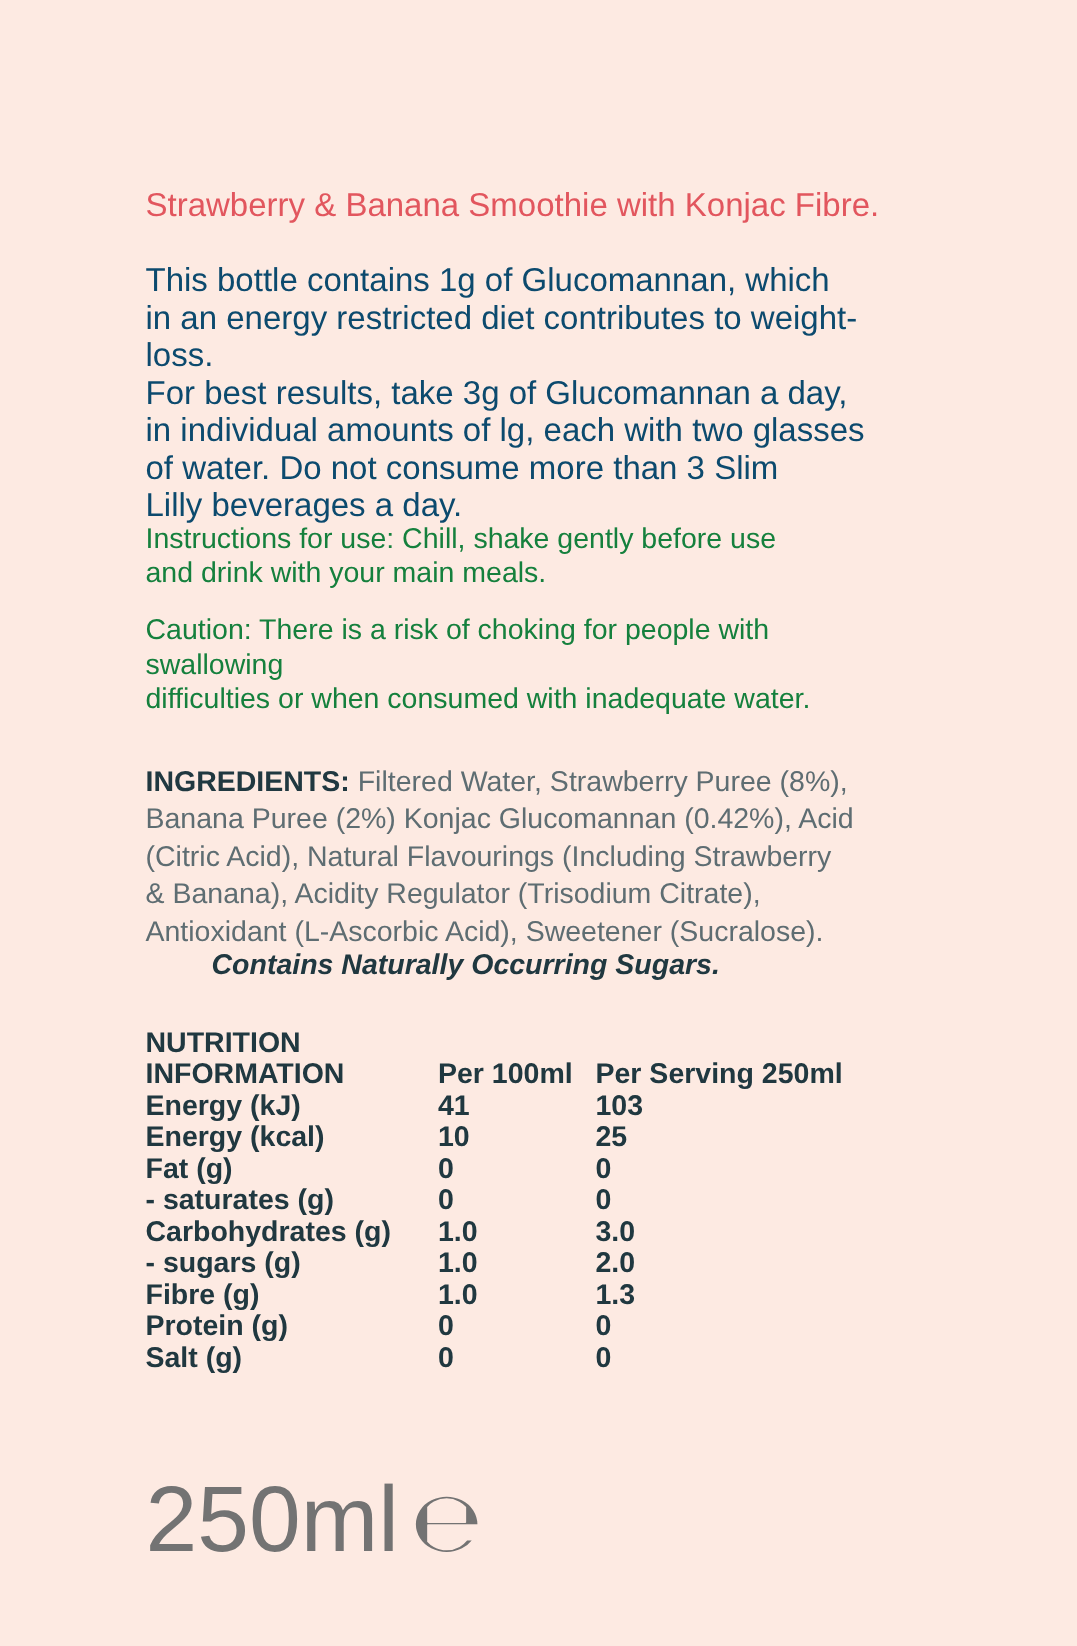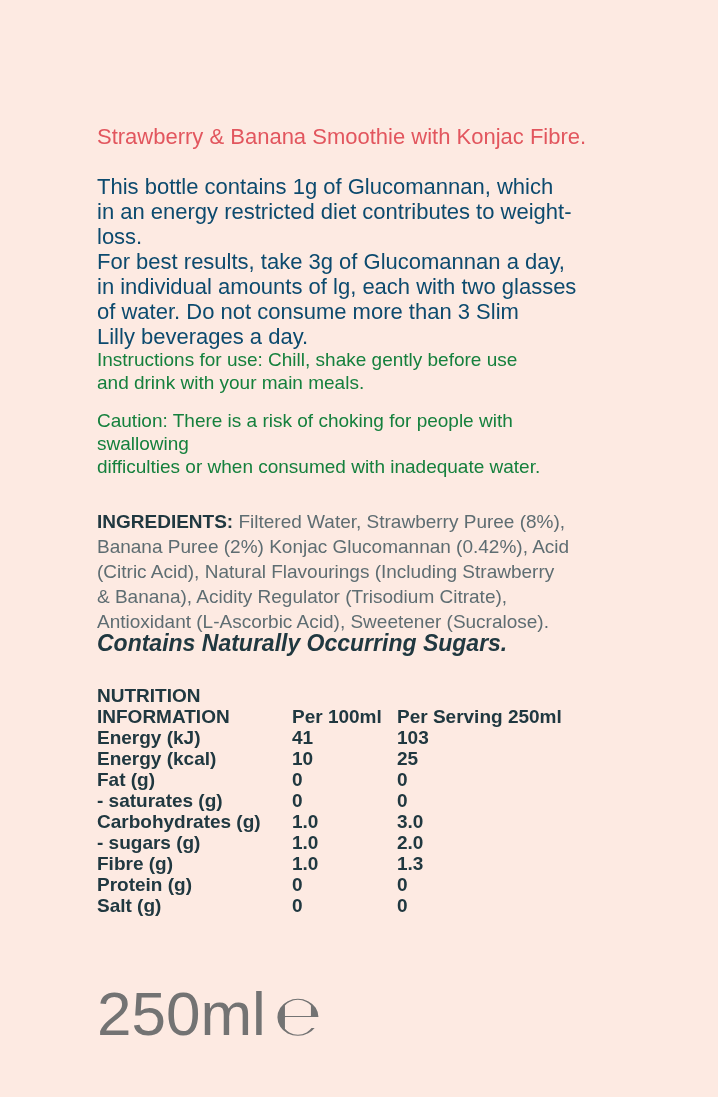--- a/index.html
+++ b/index.html
@@ -51,25 +51,26 @@
     line-height: 25px;
     color: #5e6d72;
     margin-top: 26px;
   }
   .ing-label {
     font-weight: 700;
     color: #203840;
   }
   .sugars {
     top: 632px;
-    font-size: 23px;
+    font-size: 19px;
     line-height: 23px;
     font-weight: 700;
     font-style: italic;
     color: #203840;
+    margin-left: 44px;
   }
   .nutrition {
     top: 685px;
     width: 540px;
     color: #203840;
     font-size: 19px;
     line-height: 21px;
     font-weight: 700;
     white-space: normal;
   }

